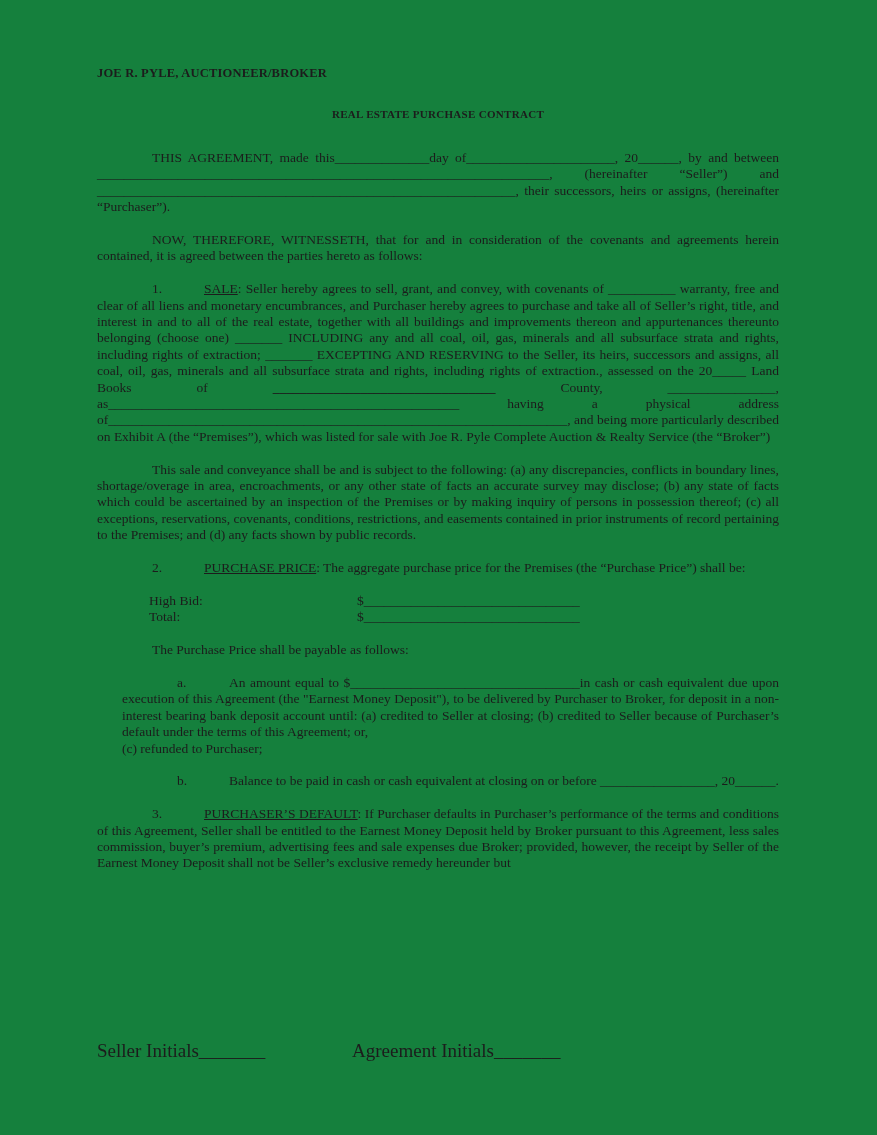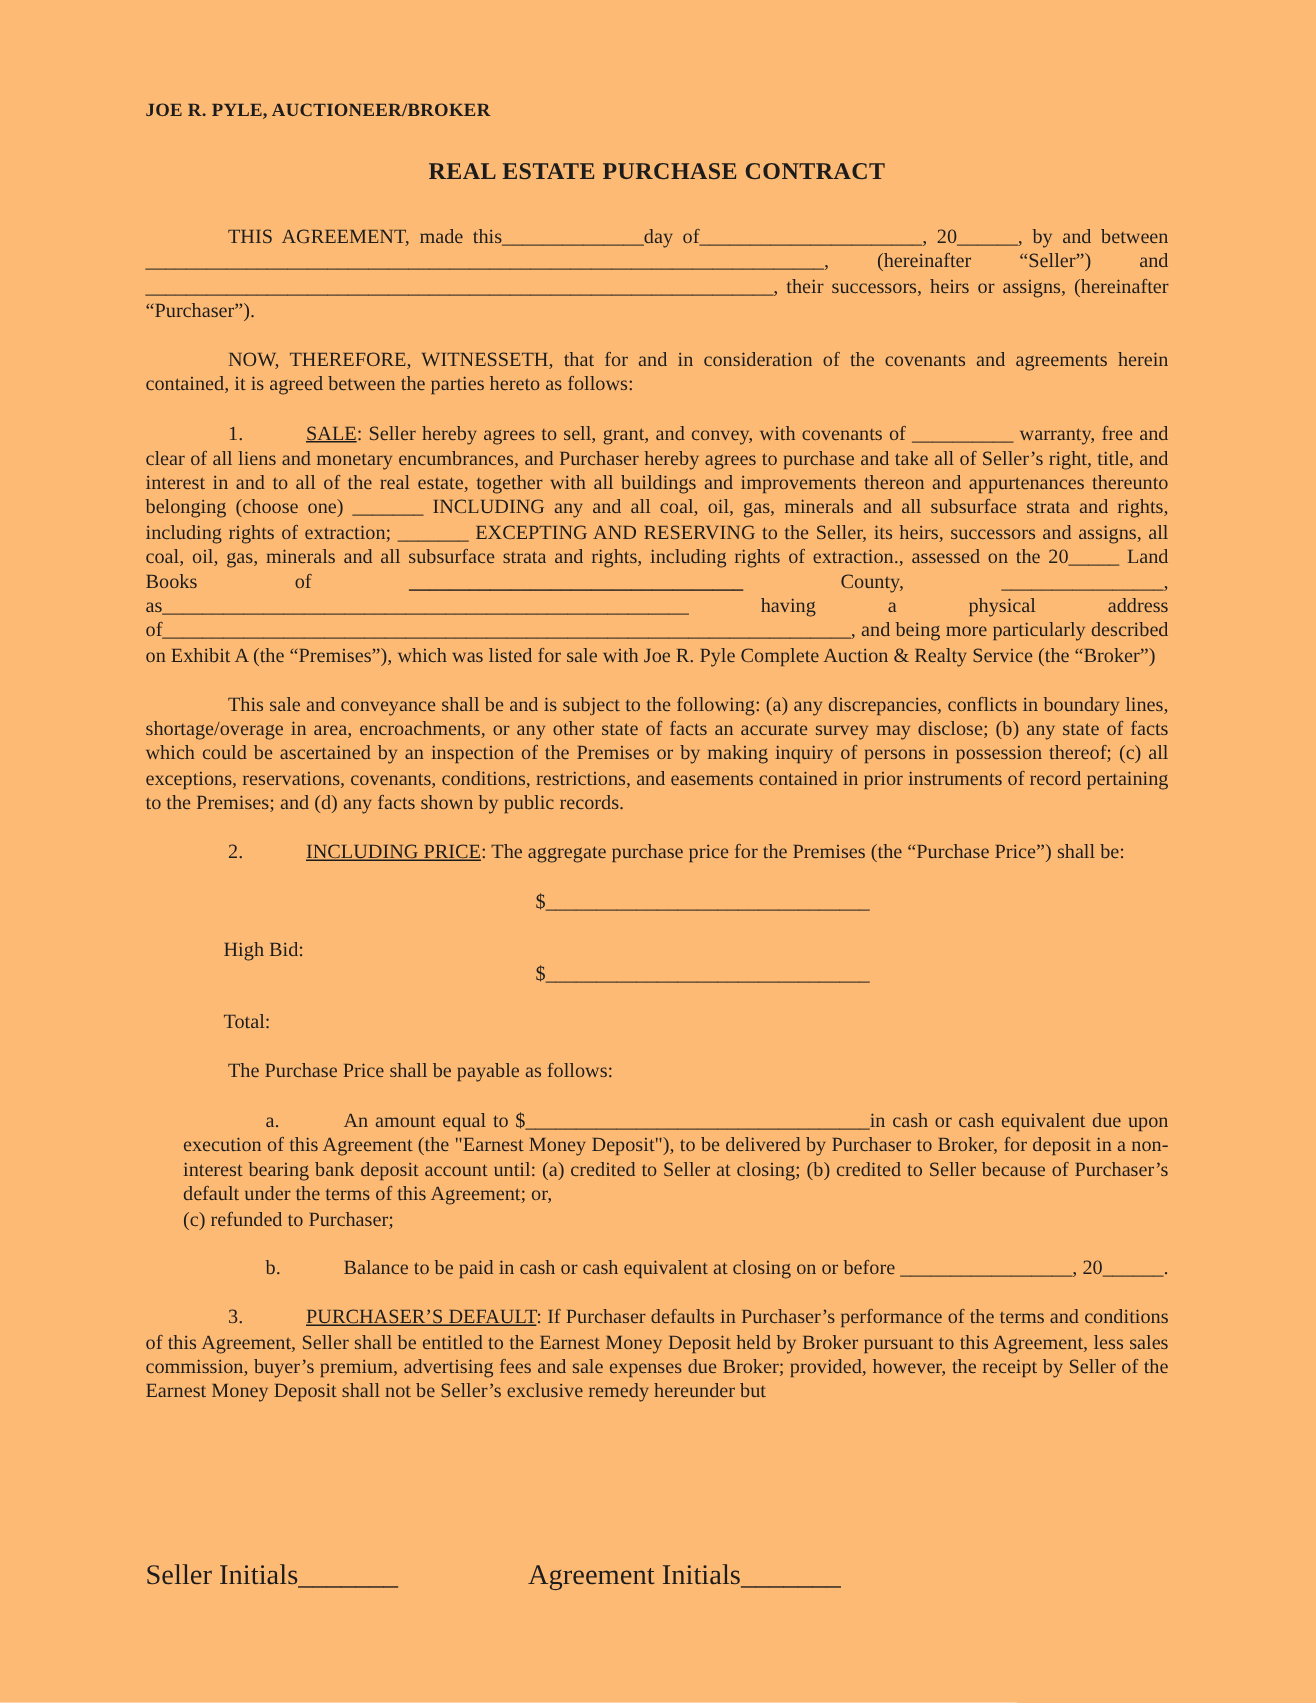--- a/index.html
+++ b/index.html
@@ -13,30 +13,30 @@
     overflow: hidden;
     font-family: "Liberation Serif", "DejaVu Serif", serif;
     color: #1c1c1c;
   }
   .page {
     position: relative;
     width: 877px;
     height: 1135px;
     box-sizing: border-box;
     padding: 66px 98px 0 97px;
-    background: #fdba74;
+    background: #15803d;
   }
   .broker-line {
     font-size: 12.5px;
     font-weight: bold;
     letter-spacing: 0.2px;
     line-height: 15px;
   }
   .doc-title {
-    font-size: 16px;
+    font-size: 11px;
     font-weight: bold;
     text-align: center;
     letter-spacing: 0.3px;
     line-height: 17px;
     margin: 25px 0 27px 0;
   }
   p.para {
     font-size: 13.5px;
     line-height: 16.4px;
     margin: 16.4px 0;
@@ -53,21 +53,21 @@
     text-indent: 0;
   }
   .seg-u { text-decoration: underline; }
   .seg-b { font-weight: bold; }
   .price-table {
     margin: 16.4px 0 16.4px 52px;
     font-size: 13.5px;
     line-height: 16.4px;
   }
   .prow { display: flex; }
-  .plabel { width: 208px; flex: none; margin-top: 32px; }
+  .plabel { width: 208px; flex: none; }
   .pvalue { flex: 1; text-align: left; }
   .footer {
     position: absolute;
     left: 97px;
     top: 1042px;
     width: 682px;
     height: 22px;
     font-size: 19px;
     line-height: 18px;
   }
@@ -84,21 +84,21 @@
   <div class="doc-title">REAL ESTATE PURCHASE CONTRACT</div>
 
   <p class="para indent">THIS AGREEMENT, made this______________day of______________________, 20______, by and between ___________________________________________________________________, (hereinafter “Seller”) and ______________________________________________________________, their successors, heirs or assigns, (hereinafter “Purchaser”).</p>
 
   <p class="para indent">NOW, THEREFORE, WITNESSETH, that for and in consideration of the covenants and agreements herein contained, it is agreed between the parties hereto as follows:</p>
 
   <p class="para indent"><span class="seg-tab">1.</span><span class="seg-u">SALE</span><span>: Seller hereby agrees to sell, grant, and convey, with covenants of __________ warranty, free and clear of all liens and monetary encumbrances, and Purchaser hereby agrees to purchase and take all of Seller’s right, title, and interest in and to all of the real estate, together with all buildings and improvements thereon and appurtenances thereunto belonging (choose one) _______ INCLUDING any and all coal, oil, gas, minerals and all subsurface strata and rights, including rights of extraction; _______ EXCEPTING AND RESERVING to the Seller, its heirs, successors and assigns, all coal, oil, gas, minerals and all subsurface strata and rights, including rights of extraction., assessed on the 20_____ Land Books of </span><span class="seg-b">_________________________________</span><span> County, ________________, as____________________________________________________ having a physical address of____________________________________________________________________, and being more particularly described on Exhibit A (the “Premises”), which was listed for sale with Joe R. Pyle Complete Auction &amp; Realty Service (the “Broker”)</span></p>
 
   <p class="para indent">This sale and conveyance shall be and is subject to the following: (a) any discrepancies, conflicts in boundary lines, shortage/overage in area, encroachments, or any other state of facts an accurate survey may disclose; (b) any state of facts which could be ascertained by an inspection of the Premises or by making inquiry of persons in possession thereof; (c) all exceptions, reservations, covenants, conditions, restrictions, and easements contained in prior instruments of record pertaining to the Premises; and (d) any facts shown by public records.</p>
 
-  <p class="para indent"><span class="seg-tab">2.</span><span class="seg-u">INCLUDING PRICE</span><span>: The aggregate purchase price for the Premises (the “Purchase Price”) shall be:</span></p>
+  <p class="para indent"><span class="seg-tab">2.</span><span class="seg-u">PURCHASE PRICE</span><span>: The aggregate purchase price for the Premises (the “Purchase Price”) shall be:</span></p>
 
   <div class="price-table">
     <div class="prow">
       <span class="plabel">High Bid:</span>
       <span class="pvalue">$________________________________</span>
     </div>
     <div class="prow">
       <span class="plabel">Total:</span>
       <span class="pvalue">$________________________________</span>
     </div>

